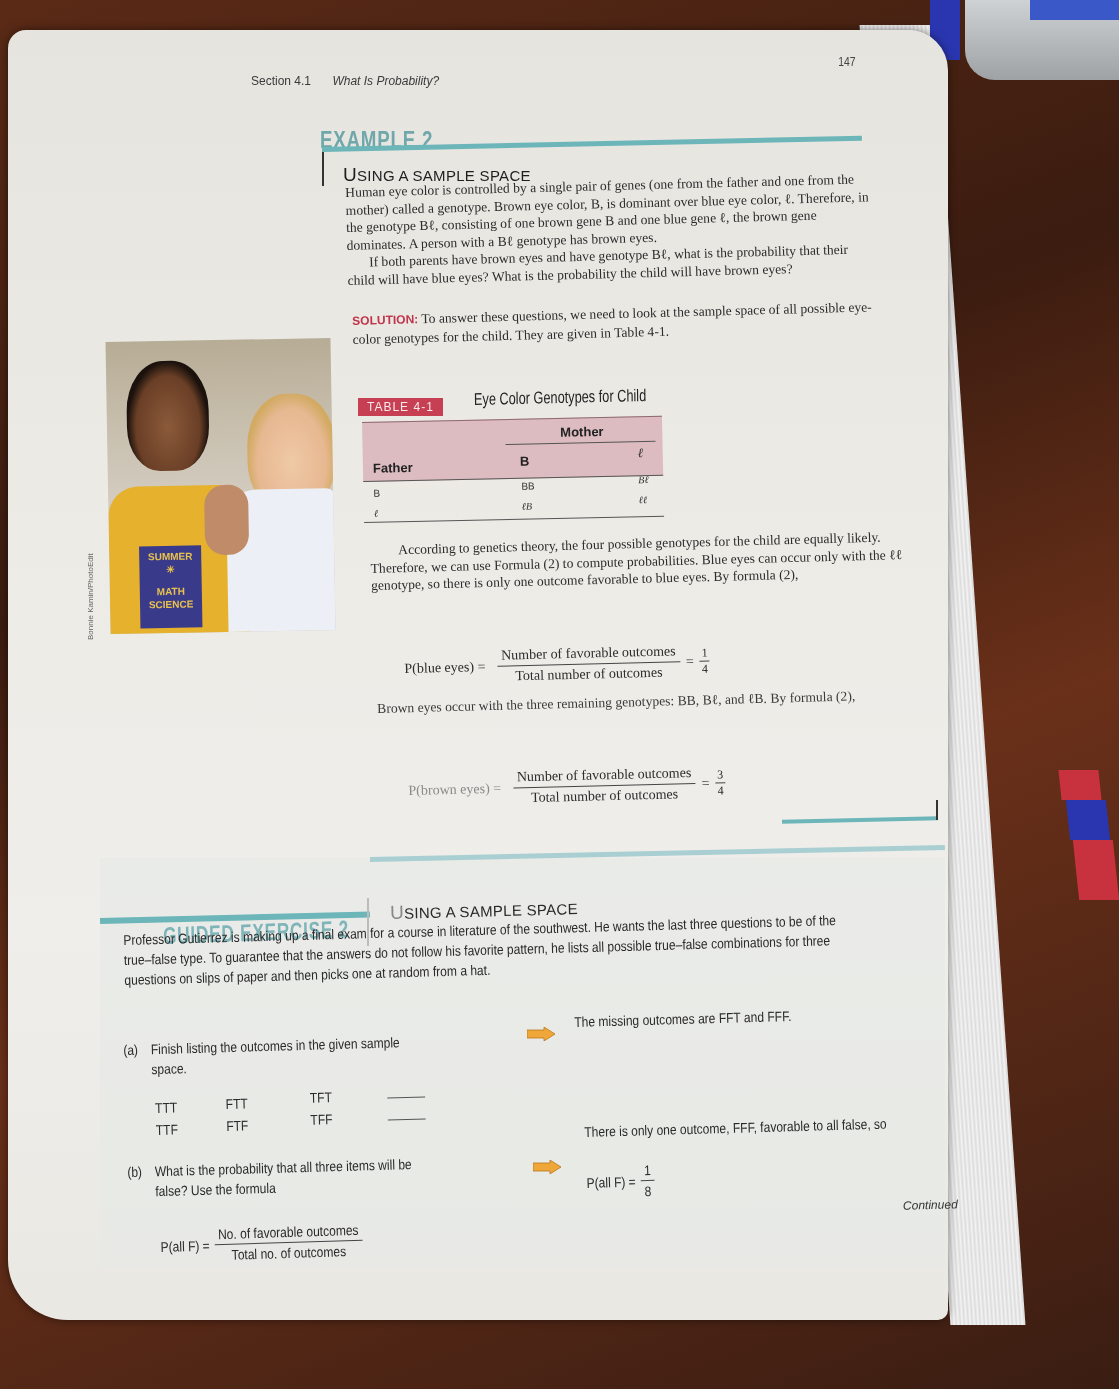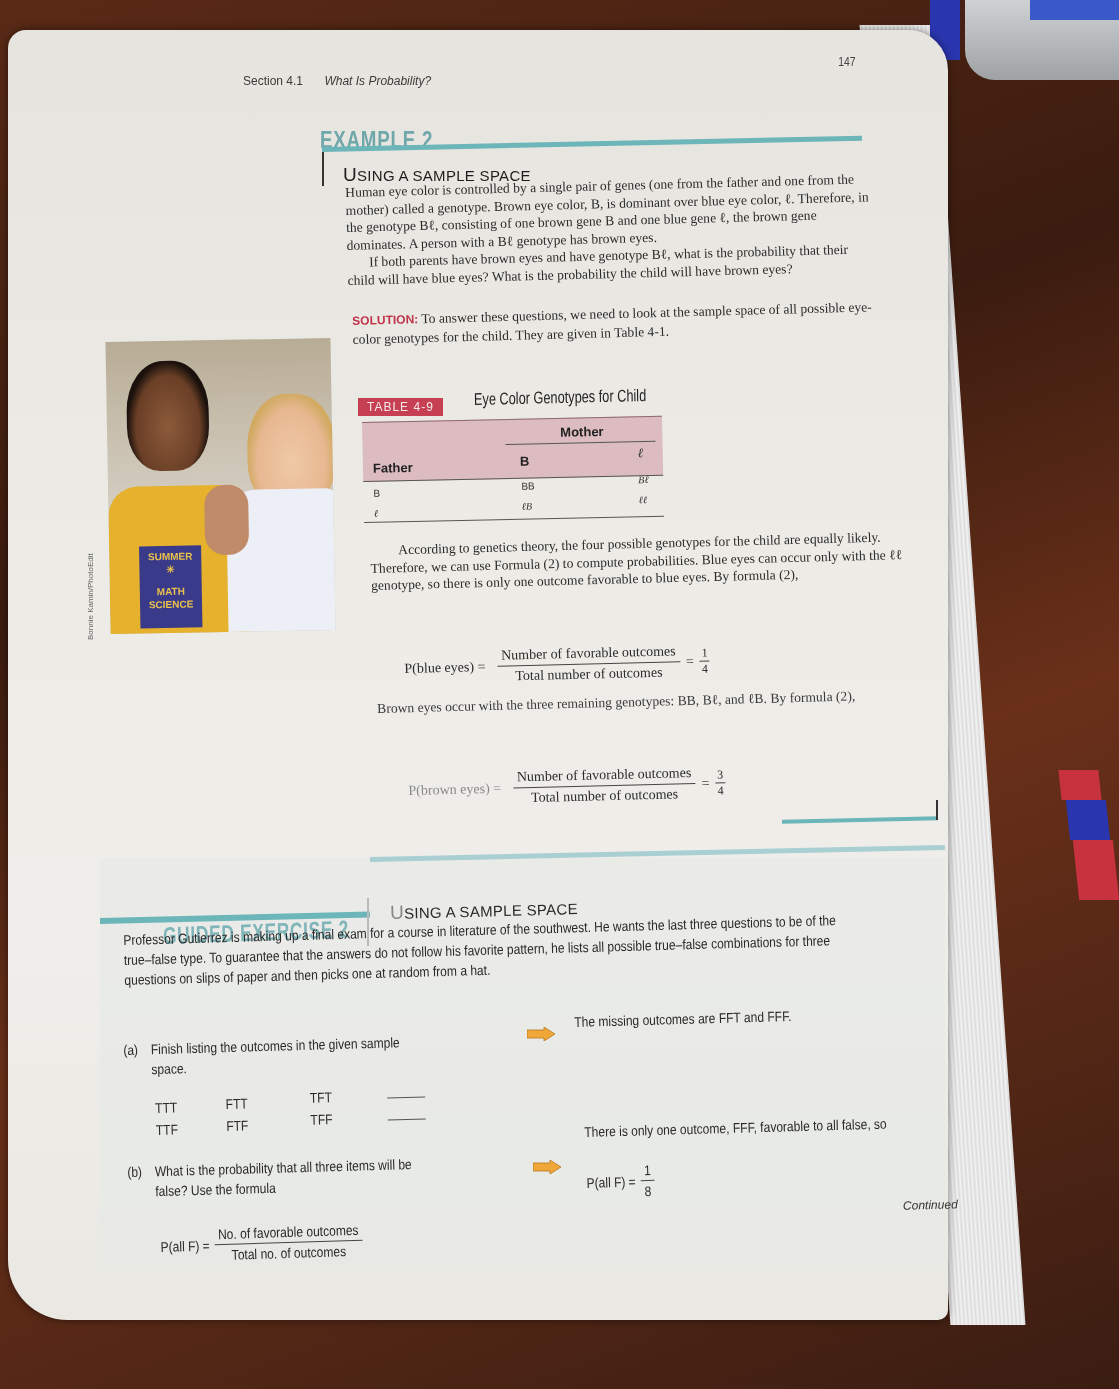--- a/index.html
+++ b/index.html
@@ -19,21 +19,21 @@
     background: repeating-linear-gradient(90deg, #f2f2f2 0px, #dcdcdc 2px, #f4f4f4 4px);
     transform: skewX(4deg);
   }
   .tab-red1 { position:absolute; left: 1060px; top: 770px; width: 40px; height: 30px; background:#c8323e; transform: skewX(6deg); }
   .tab-blue { position:absolute; left: 1068px; top: 800px; width: 40px; height: 40px; background:#2a36b0; transform: skewX(6deg); }
   .tab-red2 { position:absolute; left: 1076px; top: 840px; width: 40px; height: 60px; background:#c8323e; transform: skewX(6deg); }
   .tab-blue-top { position:absolute; left: 930px; top: 0px; width: 30px; height: 60px; background:#2a36b0; }
   .device { position:absolute; left: 965px; top: 0px; width: 154px; height: 80px; background: linear-gradient(180deg,#cfd2d4,#9ea2a5); border-radius: 0 0 0 30px; }
   .device-blue { position:absolute; left: 1030px; top: 0px; width: 89px; height: 20px; background:#3b58c8; }
 
-  .running-head { position:absolute; left:243px; top:74px; font-family:"Liberation Sans", sans-serif; font-size:12px; color:#3a3a3a; }
+  .running-head { position:absolute; left:251px; top:74px; font-family:"Liberation Sans", sans-serif; font-size:12px; color:#3a3a3a; }
   .running-head .title { font-style: italic; margin-left: 18px; }
   .page-num { position:absolute; left:836px; top:54px; font-family:"Liberation Sans", sans-serif; font-size:13px; color:#444; transform: scaleX(0.8); }
 
   .ex-label { position:absolute; left:320px; top:126px; font-family:"Liberation Sans", sans-serif; font-weight:bold; font-size:24px; color:#6fa7ab; transform: scaleX(0.78); transform-origin:left; letter-spacing:1px; }
   .ex-rule { position:absolute; left:322px; top:147px; width:540px; height:5px; background:#6cb5b9; transform: rotate(-1.2deg); transform-origin:left; }
   .ex-vrule { position:absolute; left:322px; top:152px; width:2px; height:34px; background:#333; }
   .ex-subtitle { position:absolute; left:343px; top:164px; font-family:"Liberation Sans", sans-serif; font-size:15px; color:#1e1e1e; letter-spacing:0.3px; }
   .ex-subtitle .cap { font-size:19px; }
 
   .body-text { position:absolute; font-size:13.6px; line-height:17.5px; color:#2c2c2c; transform: rotate(-1.5deg); transform-origin:left top; }
@@ -160,21 +160,21 @@
   <div class="arm"></div>
   <div class="shirt-logo">
     <div>SUMMER</div>
     <div style="height:22px;">☀</div>
     <div>MATH</div>
     <div>SCIENCE</div>
   </div>
 </div>
 <div class="photo-credit">Bonnie Kamin/PhotoEdit</div>
 
-<div class="table-badge">TABLE 4-9</div>
+<div class="table-badge">TABLE 4-1</div>
 <div class="table-title">Eye Color Genotypes for Child</div>
 <div class="gtable">
   <div class="gtable-head">
     <span class="mother">Mother</span>
     <div class="mother-rule"></div>
     <span class="father">Father</span>
     <span class="colB">B</span>
     <span class="colL">ℓ</span>
   </div>
   <div class="gtable-row">

